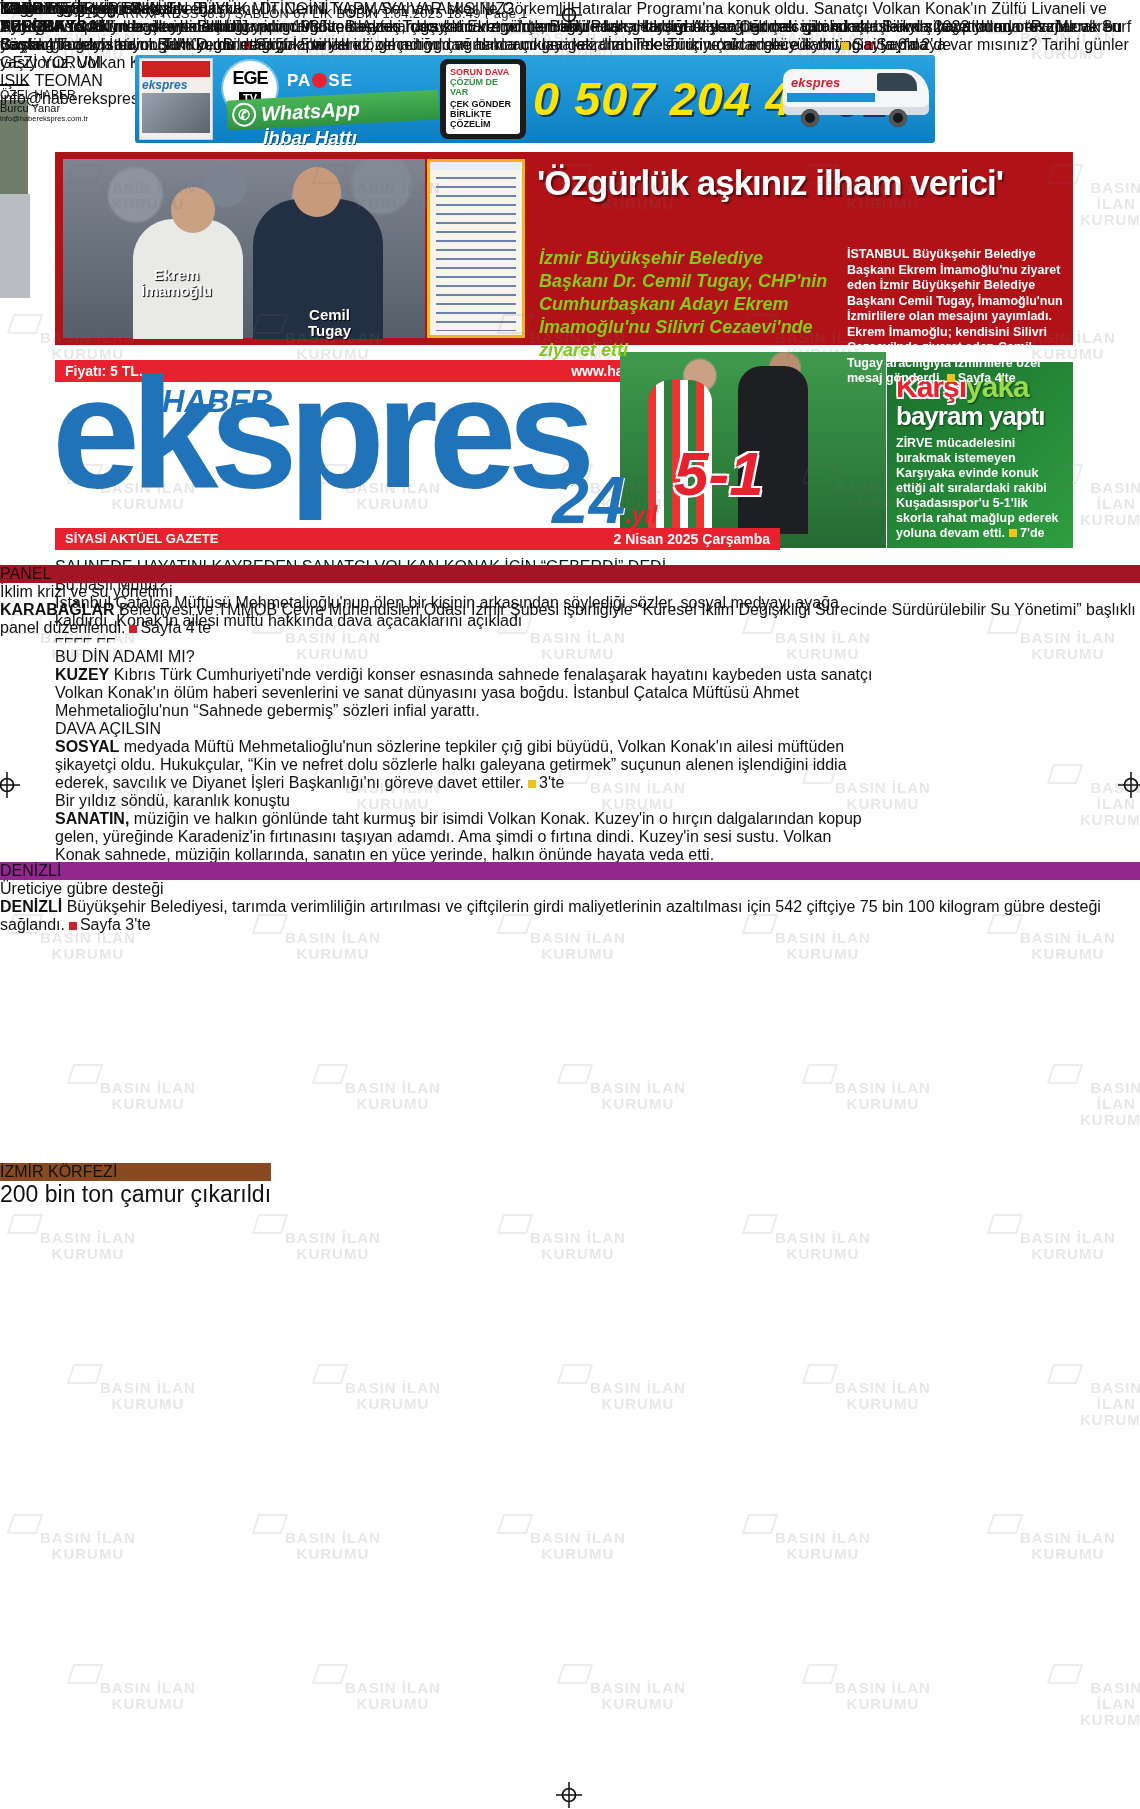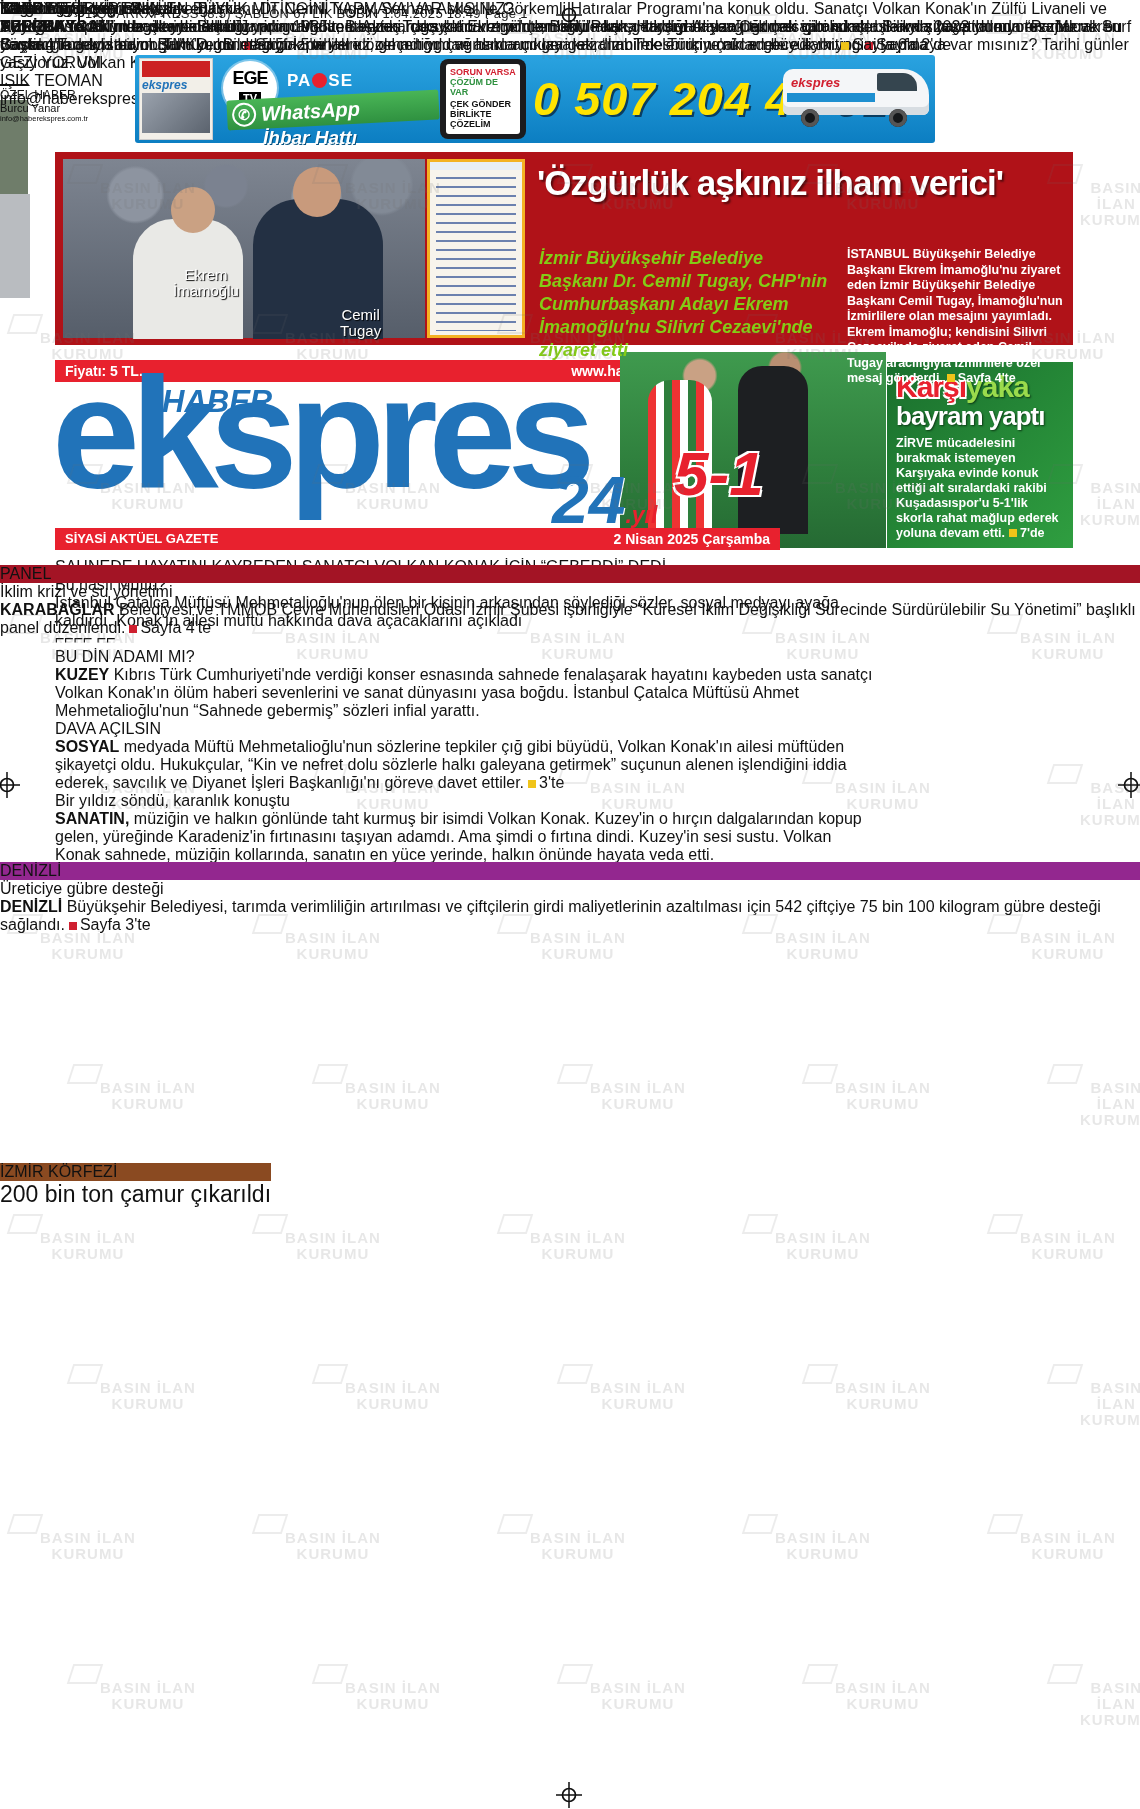--- a/index.html
+++ b/index.html
@@ -63,22 +63,22 @@
          background:radial-gradient(circle at 20% 20%,#8d94a0 8%,transparent 9%),
                     radial-gradient(circle at 45% 15%,#7b8290 8%,transparent 9%),
                     radial-gradient(circle at 70% 22%,#98a0ab 8%,transparent 9%),
                     radial-gradient(circle at 88% 14%,#828a96 8%,transparent 9%),
                     linear-gradient(180deg,#7e8591,#565e6a);}
   .fig-white{position:absolute;left:70px;top:60px;width:110px;height:120px;background:#e9e9e6;
              border-radius:40px 40px 0 0;}
   .fig-head1{position:absolute;left:108px;top:28px;width:44px;height:46px;background:#caa183;border-radius:50%;}
   .fig-suit{position:absolute;left:190px;top:40px;width:130px;height:140px;background:#233043;border-radius:46px 46px 0 0;}
   .fig-head2{position:absolute;left:230px;top:8px;width:48px;height:50px;background:#c89a7c;border-radius:50%;}
-  .ph-label{position:absolute;color:#fff;font-weight:normal;font-size:15px;line-height:16px;
-            text-shadow:1px 1px 1px #000;text-align:center;margin-left:32px;}
+  .ph-label{position:absolute;color:#fff;font-weight:bold;font-size:15px;line-height:16px;
+            text-shadow:1px 1px 1px #000;text-align:center;}
   .note{left:372px;top:7px;width:98px;height:179px;background:#f7f4ec;border:3px solid #f4b223;padding:10px 6px 4px;}
   .note .nt-bar{position:absolute;left:0;top:0;width:100%;height:8px;background:#e8eef5;}
   .note .nt-lines{width:100%;height:100%;
         background:repeating-linear-gradient(180deg,transparent 0 5px,#49659f 5px 7px,transparent 7px 9px);
         opacity:.8;}
   .im-headline{left:482px;top:12px;width:528px;color:#fff;font-weight:bold;font-size:35px;line-height:38px;
                letter-spacing:-1px;text-shadow:2px 2px 2px rgba(0,0,0,.5);}
   .im-deck{left:484px;top:95px;width:295px;color:#84cc16;font-weight:bold;font-style:italic;font-size:18px;line-height:23px;}
   .im-body{left:792px;top:95px;width:220px;color:#fff;font-weight:bold;font-size:12.5px;line-height:15.5px;}
   .sq{display:inline-block;width:8px;height:8px;margin:0 3px 0 4px;}
@@ -291,21 +291,21 @@
       <div class="t2">TV</div>
     </div>
     <div class="abs pauselogo"><span>PA</span><span class="dot"></span><span>SE</span></div>
     <div class="abs wa-ribbon">
       <span class="wa-icon">✆</span>
       <span>WhatsApp</span>
     </div>
     <div class="abs ihbar">İhbar Hattı</div>
     <div class="abs phone">
       <div class="screen">
-        <div class="s1">SORUN VARSA</div>
+        <div class="s1">SORUN DAVA</div>
         <div class="s2">ÇÖZÜM DE VAR</div>
         <div class="s3">ÇEK GÖNDER BİRLİKTE ÇÖZELİM</div>
       </div>
     </div>
     <div class="abs hotline">0 507 204 46 01</div>
     <div class="abs van">
       <div class="vbody"></div>
       <div class="vwin"></div>
       <div class="vstripe"></div>
       <div class="vtxt">ekspres</div>

